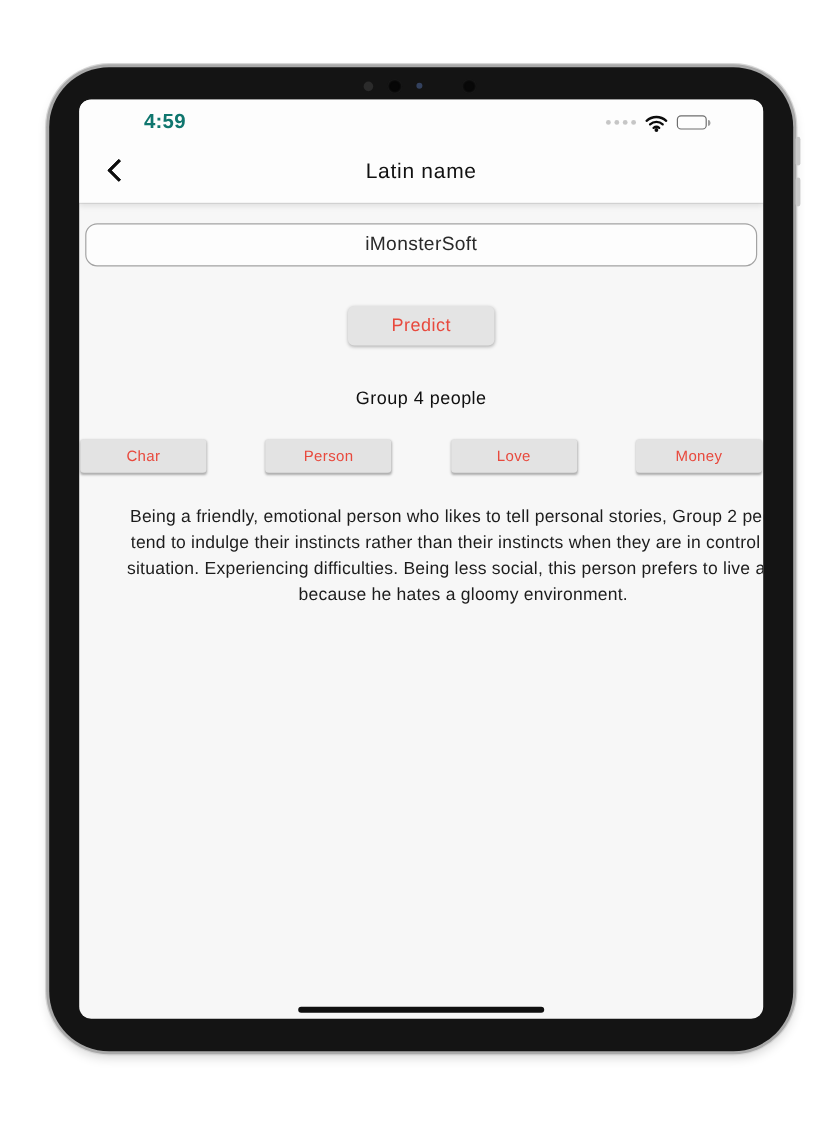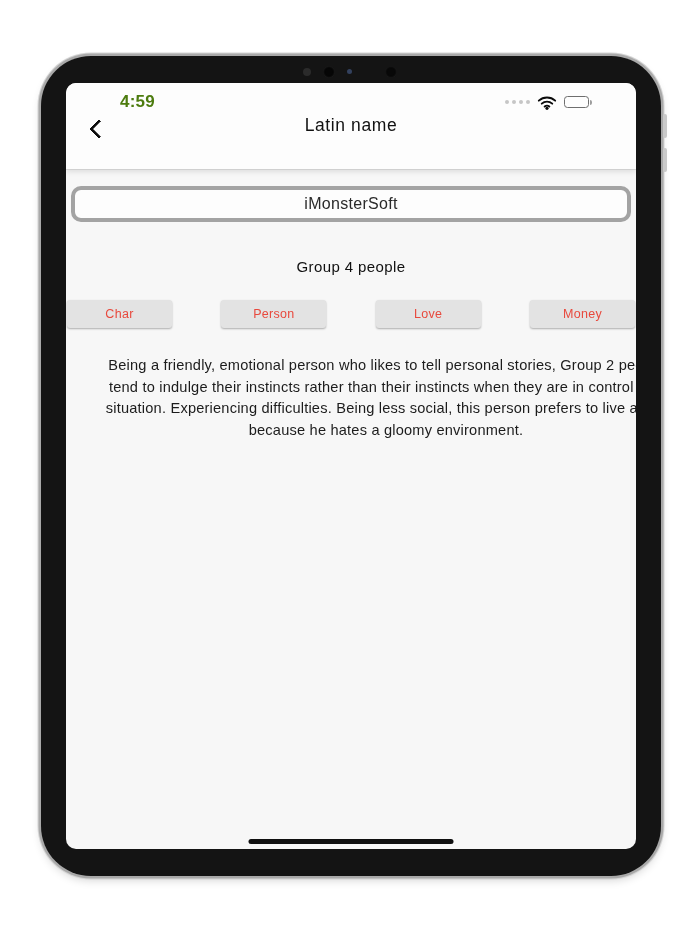--- a/index.html
+++ b/index.html
@@ -59,21 +59,21 @@
     position: relative;
     z-index: 2;
   }
   .status-bar {
     height: 32px;
     display: flex;
     align-items: center;
     padding: 6px 44px 0 54px;
     box-sizing: border-box;
   }
-  .status-time { font-size: 17px; font-weight: bold; color: #4d7c0f; letter-spacing: 0.2px; }
+  .status-time { font-size: 17px; font-weight: bold; color: #0f766e; letter-spacing: 0.2px; }
   .status-spacer { flex: 1; }
   .status-icons { display: flex; align-items: center; gap: 7px; }
   .cell-dots { display: flex; gap: 3px; align-items: center; }
   .cell-dots i { width: 4px; height: 4px; border-radius: 50%; background: #c6c6c6; }
   .battery { display: flex; align-items: center; }
   .battery-body {
     width: 25px; height: 12px;
     border: 1px solid #6e6e6e;
     border-radius: 3.5px;
     padding: 1px;
@@ -83,21 +83,21 @@
   .battery-tip {
     width: 2px; height: 5px;
     background: #9d9d9d;
     border-radius: 0 2px 2px 0;
     margin-left: 1px;
   }
 
   .nav-bar {
     height: 54px;
     display: flex;
-    align-items: flex-start;
+    align-items: center;
     position: relative;
     padding: 0 16px;
   }
   .back-button {
     width: 28px; height: 28px;
     display: flex; align-items: center; justify-content: center;
     cursor: pointer;
   }
   .chevron-left {
     width: 11px; height: 11px;
@@ -120,21 +120,21 @@
   
   .content { position: relative; z-index: 1; }
 
   .name-input {
     display: block;
     box-sizing: border-box;
     width: 560px;
     margin: 17px auto 0 auto;
     height: 36px;
     background: #fdfdfd;
-    border: 4px solid #a3a3a3;
+    border: 1px solid #a3a3a3;
     border-radius: 10px;
     text-align: center;
     font-size: 16px;
     color: #2a2a2a;
     font-family: "Liberation Sans", sans-serif;
     letter-spacing: 0.3px;
     outline: none;
   }
 
   .predict-row { display: flex; justify-content: center; margin-top: 33px; }
@@ -250,20 +250,23 @@
             <span class="chevron-left"></span>
           </div>
           <div class="nav-title">Latin name</div>
         </div>
       </div>
 
       <div class="content">
 
         <input class="name-input" type="text" value="iMonsterSoft" style="">
 
+        <div class="predict-row">
+          <button class="predict-button">Predict</button>
+        </div>
 
         <div class="group-label">Group 4 people</div>
 
         <div class="tabs-row">
           <button class="tab-button">Char</button>
           <button class="tab-button">Person</button>
           <button class="tab-button">Love</button>
           <button class="tab-button">Money</button>
         </div>
 

